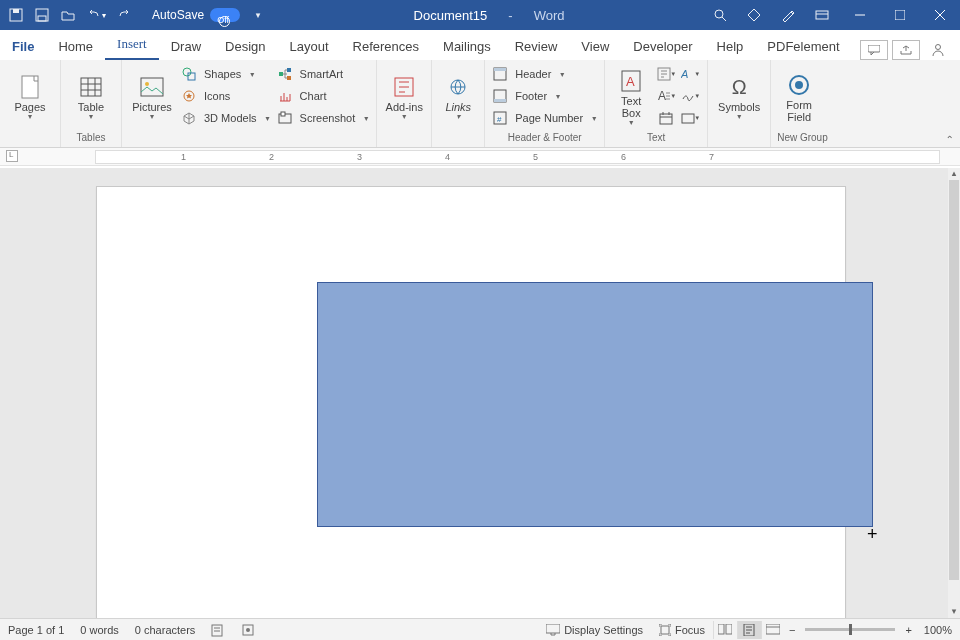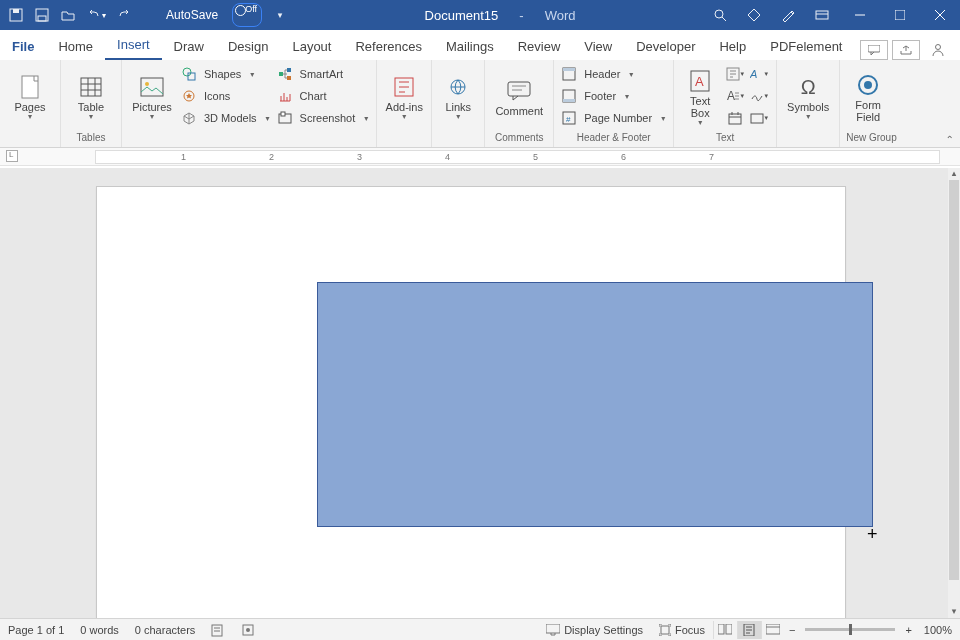--- a/index.html
+++ b/index.html
@@ -2,36 +2,36 @@
 <html><head>
 <meta charset="utf-8">
 <style>
 * { margin: 0; padding: 0; box-sizing: border-box; font-family: "Segoe UI", sans-serif; }
 body { background: #fff; width: 960px; height: 640px; overflow: hidden; position: relative; }
 
 
 .titlebar { height: 30px; background: #2b579a; display: flex; align-items: center; color: #fff; font-size: 12px; }
 .titlebar .qat { display: flex; align-items: center; padding-left: 8px; gap: 10px; }
 .titlebar .qat-icon { width: 16px; height: 16px; display: flex; align-items: center; justify-content: center; opacity: 0.9; }
-.titlebar .autosave { display: flex; align-items: center; gap: 14px; margin-left: 24px; }
-.titlebar .autosave-toggle { width: 30px; height: 24px; border: 1px solid #3b82f6; border-radius: 8px; position: relative; }
+.titlebar .autosave { display: flex; align-items: center; gap: 6px; margin-left: 10px; }
+.titlebar .autosave-toggle { width: 30px; height: 14px; border: 7px solid #3b82f6; border-radius: 8px; position: relative; }
 .titlebar .autosave-toggle::before { content: ""; position: absolute; left: 2px; top: 1px; width: 9px; height: 9px; border: 1px solid #fff; border-radius: 50%; }
 .titlebar .autosave-toggle-label { font-size: 9px; position: absolute; right: 4px; top: 0; }
 .titlebar .title { flex: 1; text-align: center; font-size: 13px; display: flex; justify-content: center; gap: 21px; }
 .titlebar .title .docname { color: #fff; }
 .titlebar .title .appname { color: #c9d7ee; }
 .titlebar .right-controls { display: flex; align-items: center; gap: 18px; padding-right: 10px; }
 .titlebar .win-controls { display: flex; }
 .titlebar .win-btn { width: 40px; height: 30px; display: flex; align-items: center; justify-content: center; }
 .undo-split { display: flex; align-items: center; }
 
 
 .tabs { height: 30px; background: #fff; border-bottom: 0; display: flex; align-items: flex-end; }
 .tab { padding: 6px 12px; font-size: 13px; color: #444; cursor: pointer; }
-.tab.active { color: #2b579a; border-bottom: 2px solid #2b579a; font-weight: 400; }
+.tab.active { color: #2b579a; border-bottom: 2px solid #2b579a; font-weight: 400; font-family: Liberation Serif, serif; }
 .tab.file { color: #2b579a; font-weight: 700; }
 .tabs-right { margin-left: auto; display: flex; align-items: center; padding-right: 8px; gap: 4px; }
 .tabs-right .mini-btn { width: 28px; height: 20px; border: 1px solid #bbb; display: flex; align-items: center; justify-content: center; font-size: 11px; color: #555; }
 
 
 .ribbon { height: 88px; background: #f3f3f3; border-bottom: 1px solid #d4d4d4; display: flex; align-items: stretch; position: relative; }
 .ribbon-group { border-right: 1px solid #e1e1e1; padding: 4px 6px 2px; display: flex; flex-direction: column; justify-content: space-between; position: relative; }
 .ribbon-group .group-label { font-size: 10px; color: #666; text-align: center; padding-bottom: 2px; }
 .ribbon-group .group-content { flex: 1; display: flex; align-items: flex-start; gap: 4px; }
 .big-btn { display: flex; flex-direction: column; align-items: center; justify-content: center; width: 48px; height: 64px; font-size: 11px; color: #444; text-align: center; line-height: 1.1; padding-top: 2px; }
@@ -312,49 +312,34 @@
         <span>Add-ins</span>
           <span class="caret">▾</span>
       </div>
     </div>
     <div class="group-label"></div>
   </div>
 
 
   <div class="ribbon-group">
     <div class="group-content">
-      <div class="big-btn" style="width:40px;">
+      <div class="big-btn" style="width:40px;font-style:italic;">
         <div class="icon-slot">
             <svg width="22" height="18">
               <circle cx="11" cy="9" r="7" fill="none" stroke="#37a"></circle>
               <path d="M4 9h14M11 2a10 10 0 0 1 0 14M11 2a10 10 0 0 0 0 14" fill="none" stroke="#37a"></path>
             </svg>
           </div>
         <span>Links</span>
           <span class="caret">▾</span>
       </div>
     </div>
     <div class="group-label"></div>
   </div>
 
-  <div class="ribbon-group">
-    <div class="group-content">
-      <div class="big-btn" style="width:56px;">
-        <div class="icon-slot">
-            <svg width="24" height="20">
-              <rect x="1" y="1" width="22" height="14" rx="2" fill="none" stroke="#555"></rect>
-              <path d="M6 15v4l5-4" fill="none" stroke="#555"></path>
-              <path d="M5 5h14M5 9h10" stroke="#888"></path>
-            </svg>
-          </div>
-        <span>Comment</span>
-      </div>
-    </div>
-    <div class="group-label">Comments</div>
-  </div>
 
   <div class="ribbon-group">
     <div class="group-content">
       <div class="small-btns">
         <div class="small-btn">
             <svg width="14" height="14">
               <rect x="1" y="1" width="12" height="12" fill="none" stroke="#555"></rect>
               <rect x="1" y="1" width="12" height="3" fill="#bcd"></rect>
             </svg>
             <span>Header</span>

